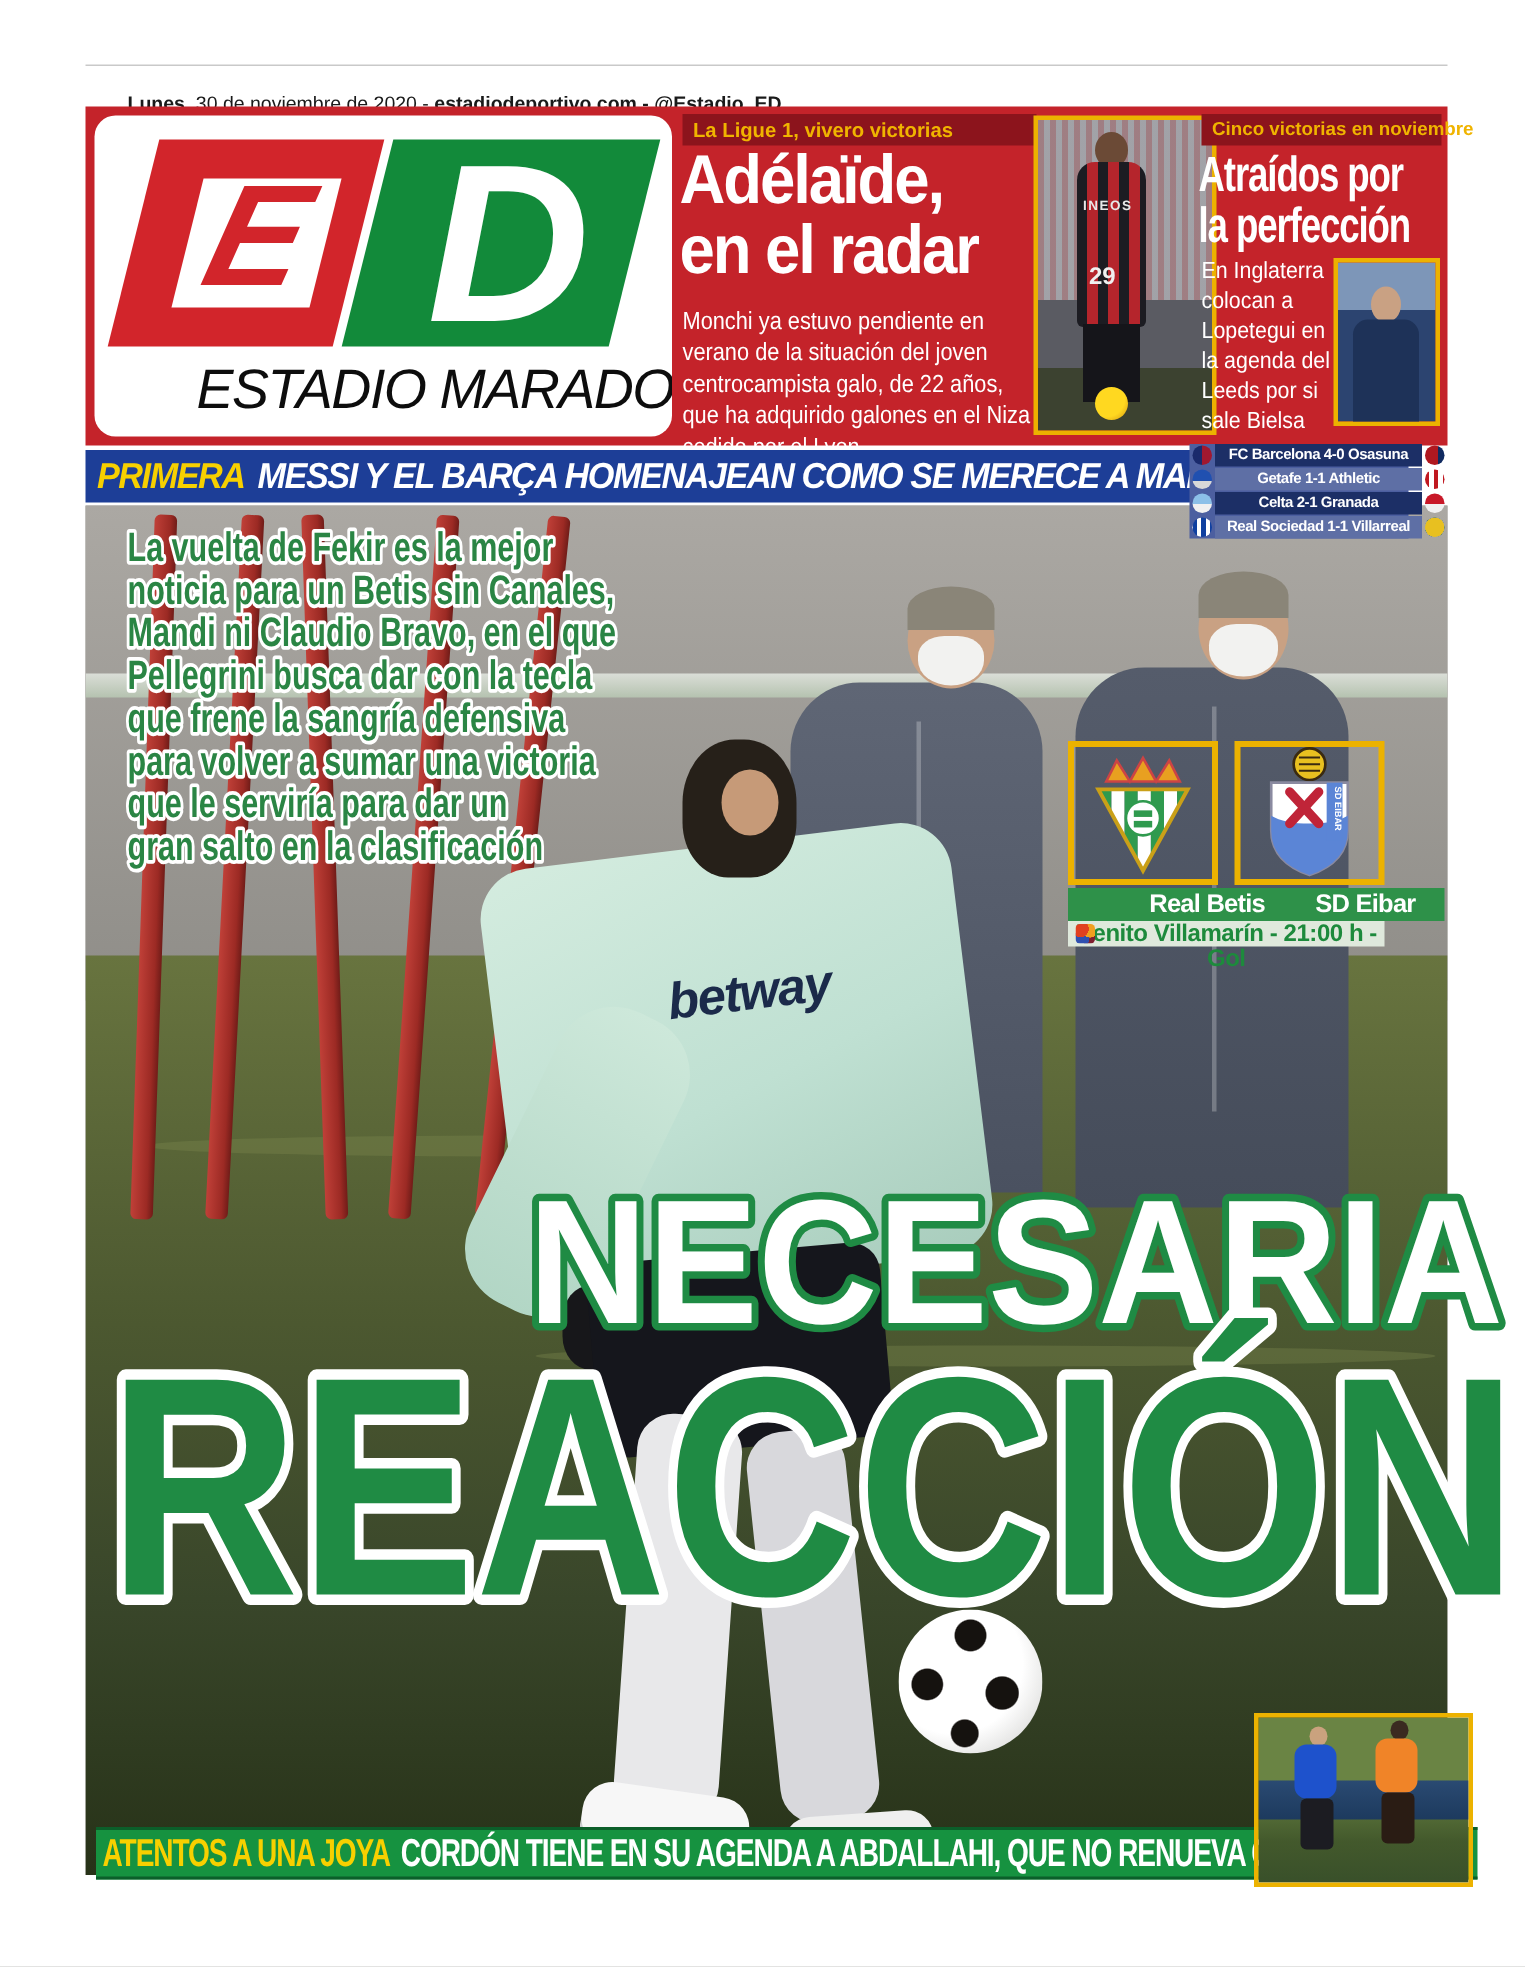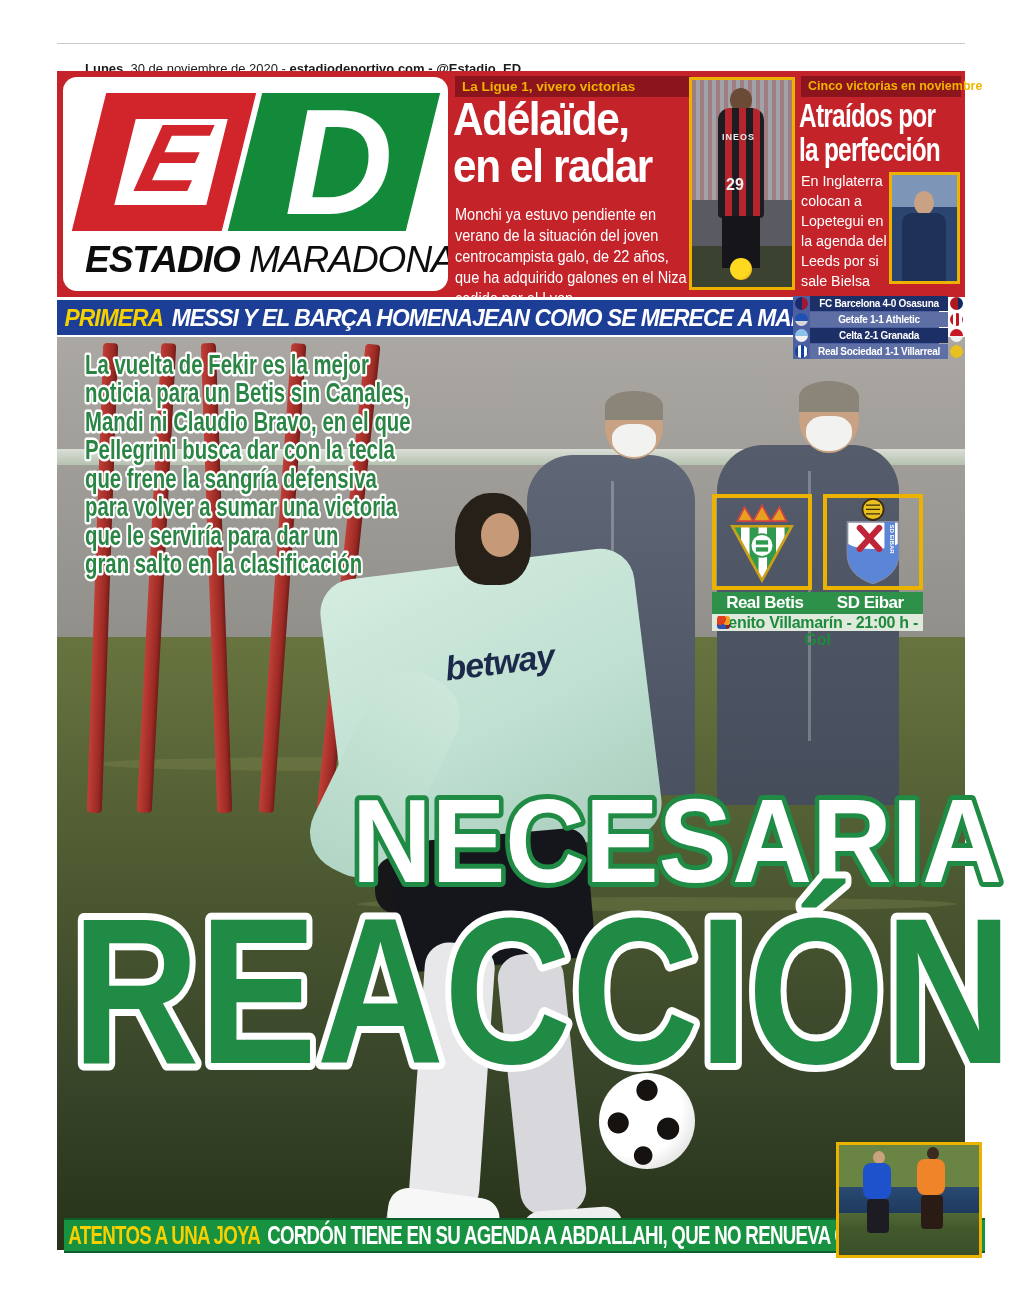--- a/index.html
+++ b/index.html
@@ -16,34 +16,34 @@
   .red-band{left:57px;top:71px;width:908px;height:226px;background:#c4232a;}
 
   
   .logo-card{left:63px;top:77px;width:385px;height:214px;background:#fff;border-radius:14px;overflow:hidden;}
   .ed-red{left:26px;top:16px;width:150px;height:138px;background:#d2252b;transform:skewX(-14deg);}
   .ed-green{left:182px;top:16px;width:178px;height:138px;background:#128a3a;transform:skewX(-14deg);}
   .ed-e-panel{left:62px;top:42px;width:92px;height:86px;background:#fff;transform:skewX(-14deg);display:flex;align-items:center;justify-content:center;}
   .ed-e{font-style:italic;font-weight:bold;font-size:96px;line-height:1;color:#d2252b;transform:translateY(-4px);}
   .ed-d{left:196px;top:10px;width:160px;height:150px;display:flex;align-items:center;justify-content:center;font-style:italic;font-weight:bold;font-size:150px;color:#fff;transform:skewX(0deg);}
   .logo-name{left:22px;top:162px;width:345px;font-style:italic;font-size:37px;color:#0d0d0d;white-space:nowrap;letter-spacing:-1px;}
-  .logo-name .b{font-weight:bold;}
+  .logo-name .b{font-weight:normal;margin-left:46px;}
 
   
   .kicker{background:#8c141c;color:#f0b400;font-weight:bold;font-size:13.5px;line-height:21px;padding:0 7px;white-space:nowrap;}
   .kicker-l{left:455px;top:76px;width:222px;}
   .kicker-r{left:801px;top:76px;width:146px;font-size:12.5px;}
 
   
   .hl-ligue1{left:453px;top:96px;color:#fff;font-weight:bold;font-size:46px;line-height:47px;letter-spacing:-1.5px;transform:scaleX(.92);transform-origin:left top;white-space:nowrap;}
   .body-ligue1{left:455px;top:204px;width:265px;color:#fff;font-size:16.5px;line-height:21px;transform:scaleX(.88);transform-origin:left top;}
 
   
   .ph-adelaide{left:689px;top:77px;width:100px;height:207px;border:3px solid #ecb200;background:
-     linear-gradient(180deg,#93949a 0 58%,#5a5b62 58% 80%,#3c4230 80% 100%);overflow:hidden;}
+     linear-gradient(180deg,#93949a 0 58%,#5a5b62 58% 80%,#3c4230 80% 100%);overflow:hidden;padding-left:16px;}
   .seats{left:0;top:0;width:100%;height:58%;background:repeating-linear-gradient(90deg,rgba(196,60,60,.5) 0 4px,rgba(230,230,230,.35) 4px 8px);opacity:.5;}
   .nice-body{left:26px;top:28px;width:46px;height:110px;border-radius:12px 12px 4px 4px;background:repeating-linear-gradient(90deg,#1c1c22 0 7px,#b5252c 7px 14px);}
   .nice-head{left:38px;top:8px;width:22px;height:24px;border-radius:50%;background:#6b4a36;}
   .nice-legs{left:30px;top:136px;width:38px;height:52px;background:#15151a;}
   .nice-sponsor{left:30px;top:52px;color:#e8e8e8;font-size:9px;font-weight:bold;letter-spacing:1px;}
   .nice-number{left:34px;top:96px;color:#f0f0f0;font-size:16px;font-weight:bold;text-align:right;}
   .nice-ball{left:38px;top:178px;width:22px;height:22px;border-radius:50%;background:radial-gradient(circle at 35% 35%,#ffd820 0 60%,#d09010 100%);}
 
   
   .hl-leeds{left:799px;top:99px;color:#fff;font-weight:bold;font-size:33px;line-height:34px;letter-spacing:-1px;transform:scaleX(.74);transform-origin:left top;white-space:nowrap;}
@@ -93,21 +93,21 @@
     radial-gradient(circle at 50% 18%,#15120f 0 11%,transparent 12%),
     radial-gradient(circle at 20% 52%,#15120f 0 11%,transparent 12%),
     radial-gradient(circle at 72% 58%,#15120f 0 12%,transparent 13%),
     radial-gradient(circle at 46% 86%,#15120f 0 9%,transparent 10%),
     radial-gradient(circle at 38% 38%,#ffffff 0 55%,#c9c9c7 100%);}
 
   
   .crest-box{width:92px;height:88px;border:4px solid #ecb200;display:flex;align-items:center;justify-content:center;}
   .cb-l{left:712px;top:494px;}
   .cb-r{left:823px;top:494px;}
-  .match-bar{left:712px;top:592px;width:211px;height:22px;background:#2e9149;display:flex;color:#fff;font-weight:bold;font-size:17px;line-height:22px;}
+  .match-bar{left:712px;top:592px;width:211px;height:22px;background:#2e9149;display:flex;color:#fff;font-weight:bold;font-size:17px;line-height:22px;padding-left:40px;}
   .match-bar .cell{flex:1;text-align:center;letter-spacing:-.5px;}
   .match-info{left:712px;top:614px;width:211px;height:17px;background:#dfe9dc;color:#1d8a3c;font-weight:bold;font-size:16px;line-height:17px;text-align:center;letter-spacing:-.3px;}
   .laliga{position:absolute;left:5px;top:2px;width:13px;height:13px;border-radius:3px;background:
      radial-gradient(circle at 25% 25%,#e04020 0 40%,transparent 41%),
      radial-gradient(circle at 75% 30%,#f0a020 0 38%,transparent 39%),
      radial-gradient(circle at 30% 75%,#3050b0 0 40%,transparent 41%),
      radial-gradient(circle at 75% 75%,#802030 0 36%,transparent 37%),#f4f4f4;}
 
   
   .bottom-strip{left:64px;top:1218px;width:921px;height:31px;background:#169240;border-top:2px solid #0b5f2a;border-bottom:2px solid #0b5f2a;display:flex;align-items:center;overflow:hidden;}

